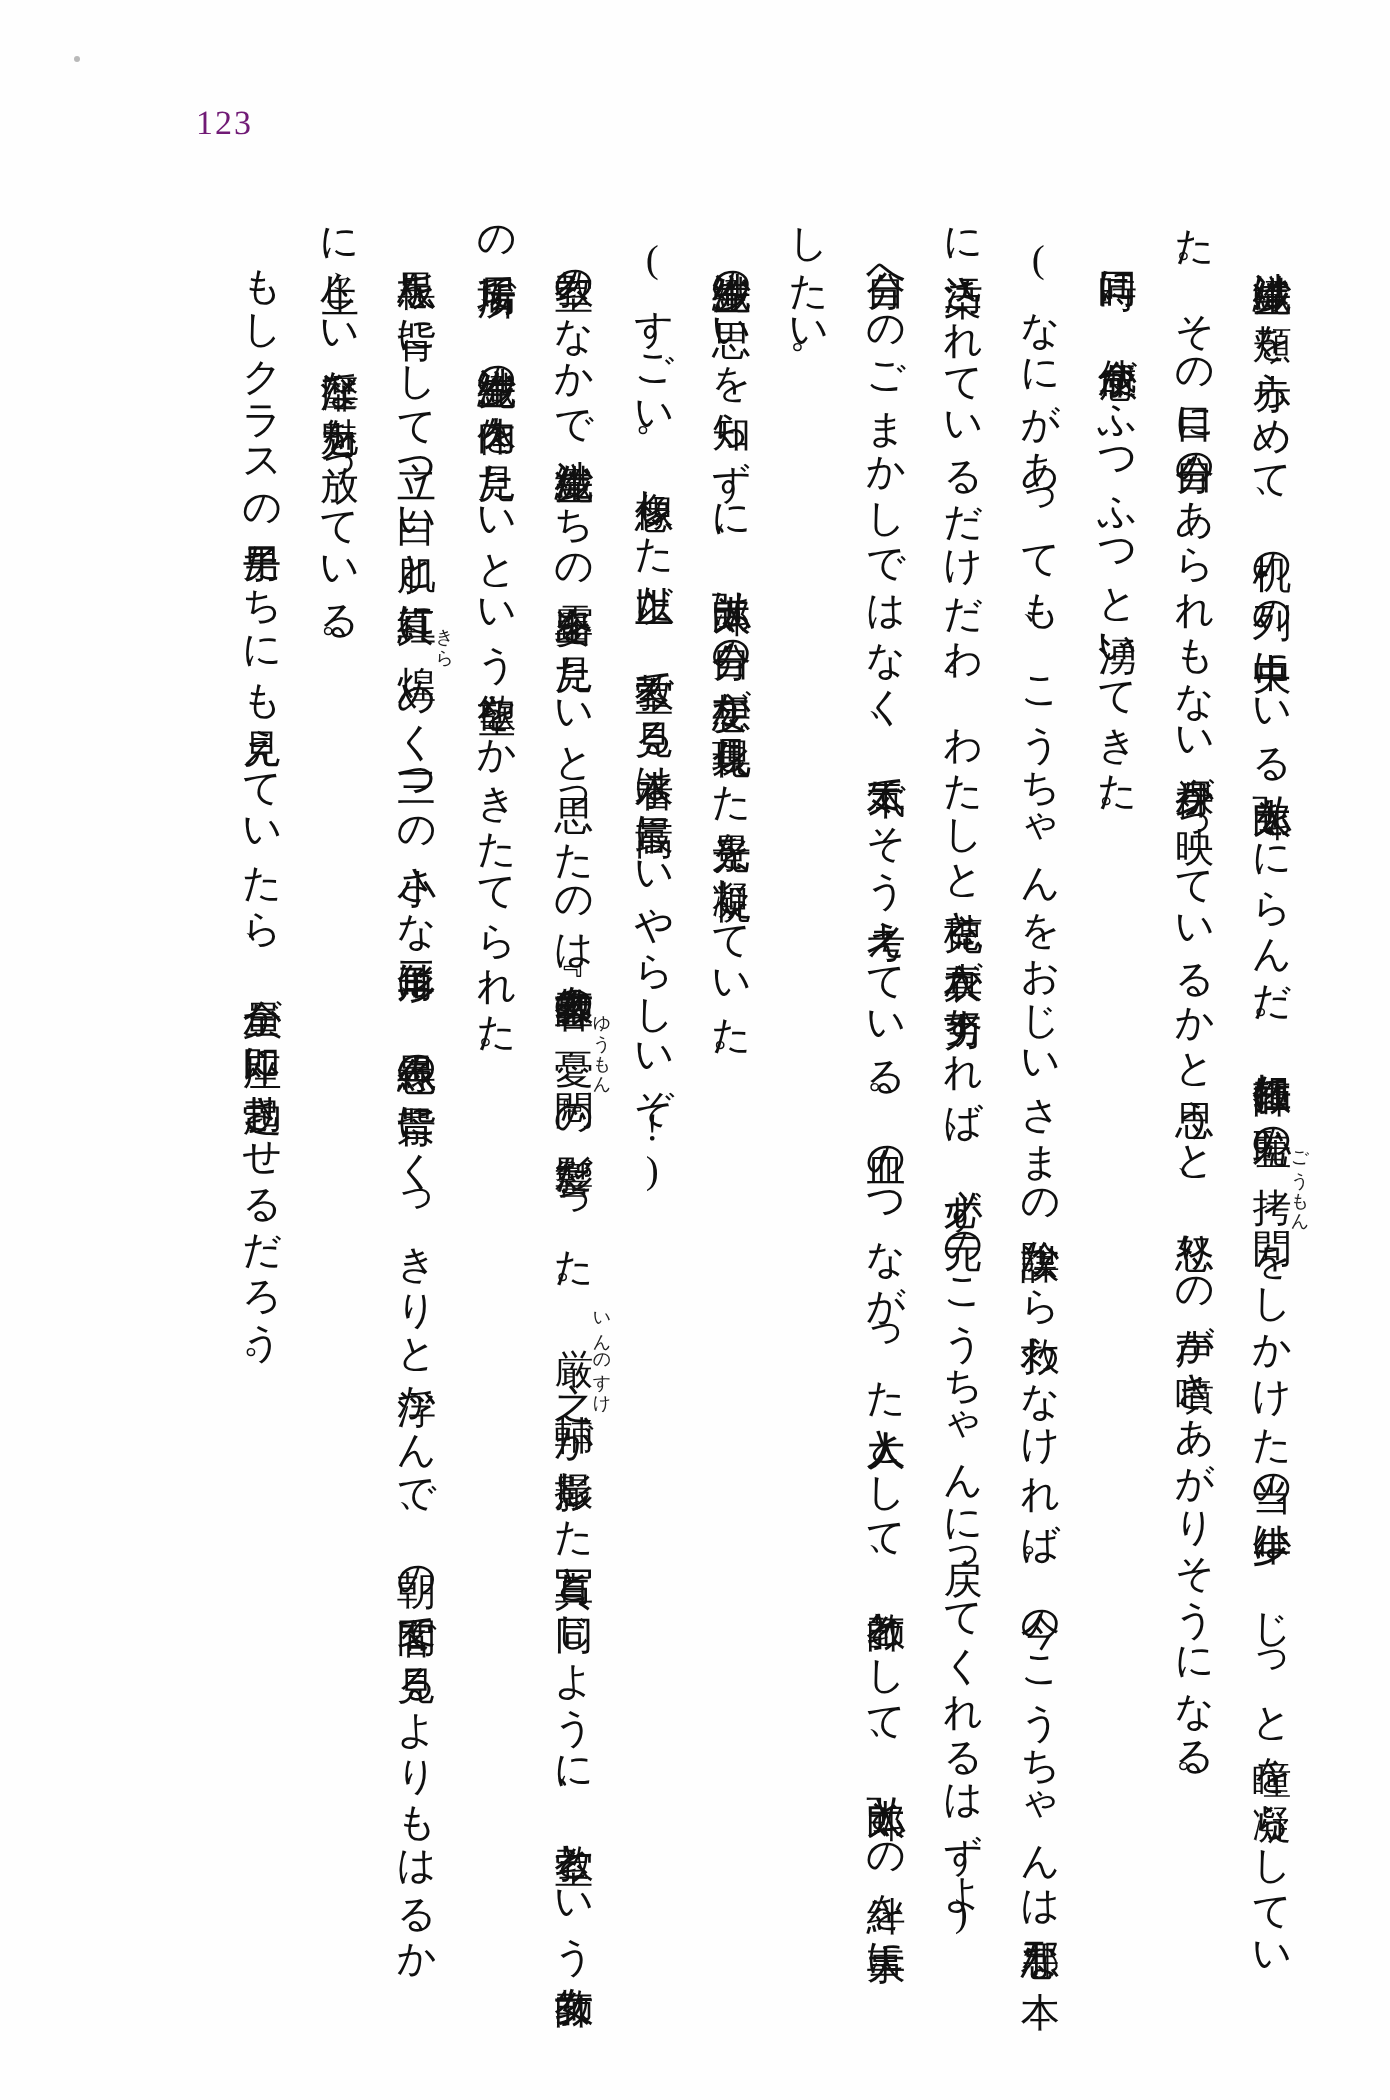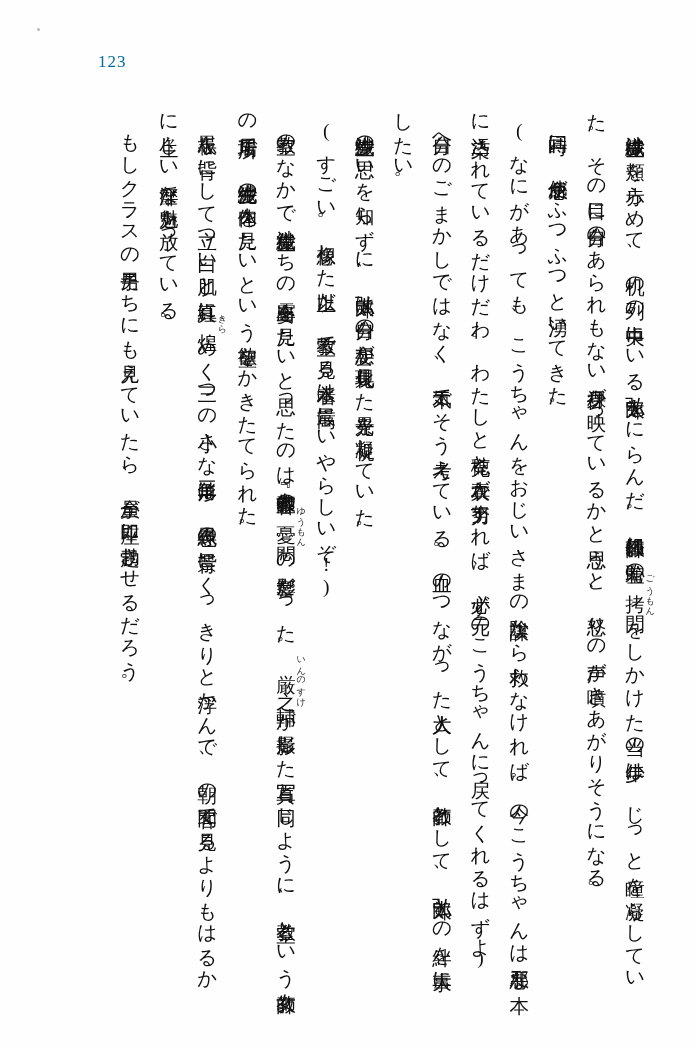--- a/index.html
+++ b/index.html
@@ -23,21 +23,21 @@
     height: 1050px;
     background: #fefefe;
   }
   
   #page-number {
     position: absolute;
     left: 98px;
     top: 52px;
     font-size: 17px;
     letter-spacing: 1px;
-    color: #0369a1;
+    color: #701a75;
     font-family: "Liberation Serif", "DejaVu Serif", serif;
   }
   
   #body-text {
     position: absolute;
     right: 40px;
     top: 100px;
     height: 880px;
     width: 600px;
     writing-mode: vertical-rl;

